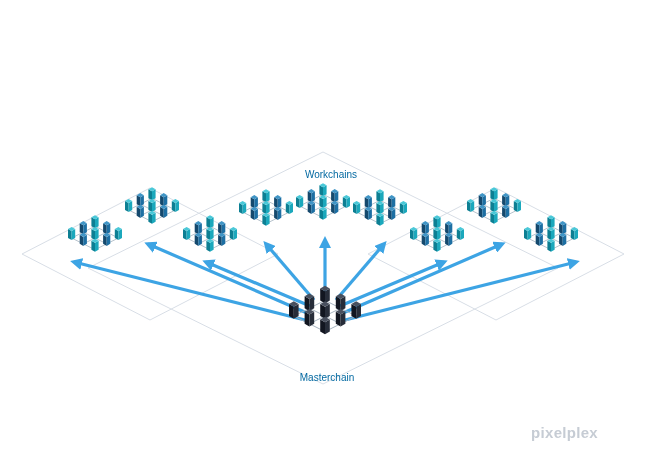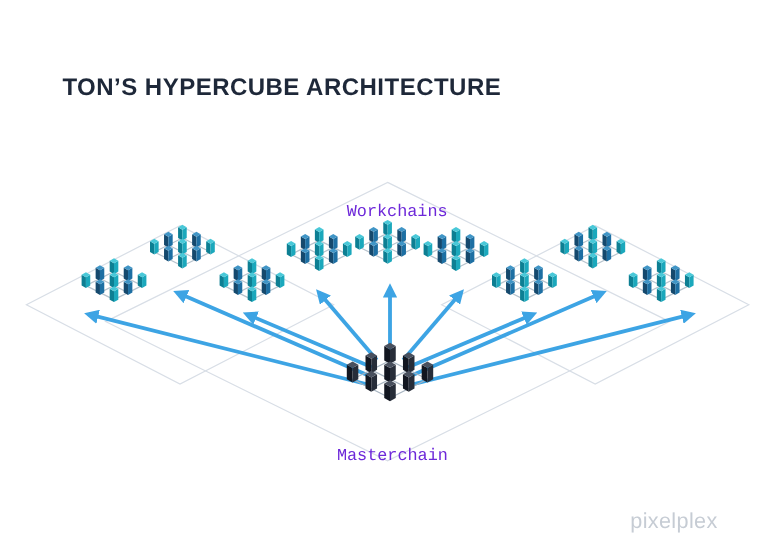--- a/index.html
+++ b/index.html
@@ -1,29 +1,28 @@
 <!DOCTYPE html>
 <html><head>
 <meta charset="utf-8">
 <style>
   html,body{margin:0;padding:0;}
   body{width:650px;height:460px;background:#ffffff;font-family:"Liberation Sans",sans-serif;overflow:hidden;}
   .stage{position:relative;width:650px;height:460px;background:#ffffff;}
   .title{position:absolute;left:52px;top:62px;margin:0;font-size:20px;font-weight:700;letter-spacing:.4px;color:#1e2839;}
   svg.diagram{position:absolute;left:0;top:0;width:650px;height:460px;}
-  .lbl{position:absolute;transform:translateX(-50%);font-size:14px;color:#6d28d9;white-space:nowrap;font-family:Liberation Mono, monospace;}
+  .lbl{position:absolute;transform:translateX(-50%);font-size:10px;color:#0369a1;white-space:nowrap;}
   .lbl-work{left:331px;top:169px;}
   .lbl-master{left:327px;top:372px;}
-  .watermark{position:absolute;right:52px;top:424px;font-size:18px;font-weight:400;letter-spacing:.3px;color:#c6ccd4;}
+  .watermark{position:absolute;right:52px;top:424px;font-size:15px;font-weight:700;letter-spacing:.3px;color:#c6ccd4;}
 </style>
 </head>
 <body>
 
 <div class="stage">
-  <h1 class="title">TON’S HYPERCUBE ARCHITECTURE</h1>
   <svg class="diagram" viewBox="0 0 650 460">
       <defs>
         <marker id="ah" viewBox="0 0 12 12" markerWidth="12" markerHeight="12" refX="8" refY="6" orient="auto" markerUnits="userSpaceOnUse">
           <path d="M0,0 L12,6 L0,12 Z" fill="#3da4e4"></path>
         </marker>
       </defs>
       <polygon points="150,188 278,254 150,320 22,254" fill="none" stroke="#d8dee6" stroke-width="1"></polygon>
       <polygon points="323,152 558,268 323,384 88,268" fill="none" stroke="#d8dee6" stroke-width="1"></polygon>
       <polygon points="496,188 624,254 496,320 368,254" fill="none" stroke="#d8dee6" stroke-width="1"></polygon>
       <line x1="305" y1="320" x2="74" y2="262" stroke="#3da4e4" stroke-width="3.2" marker-end="url(#ah)"></line>

